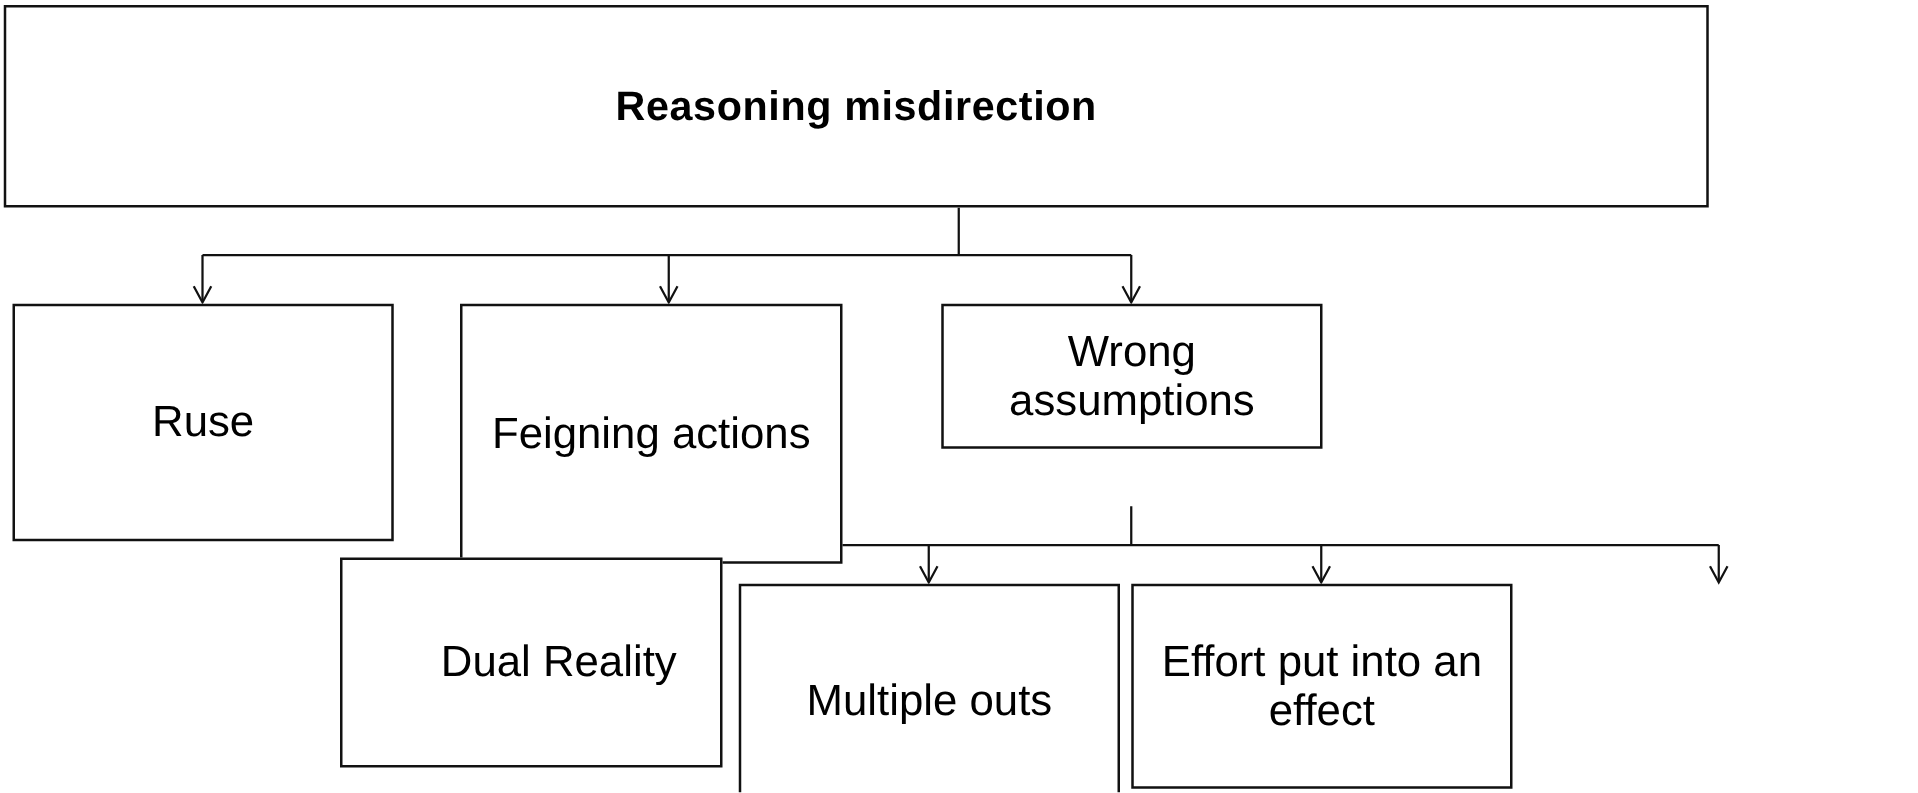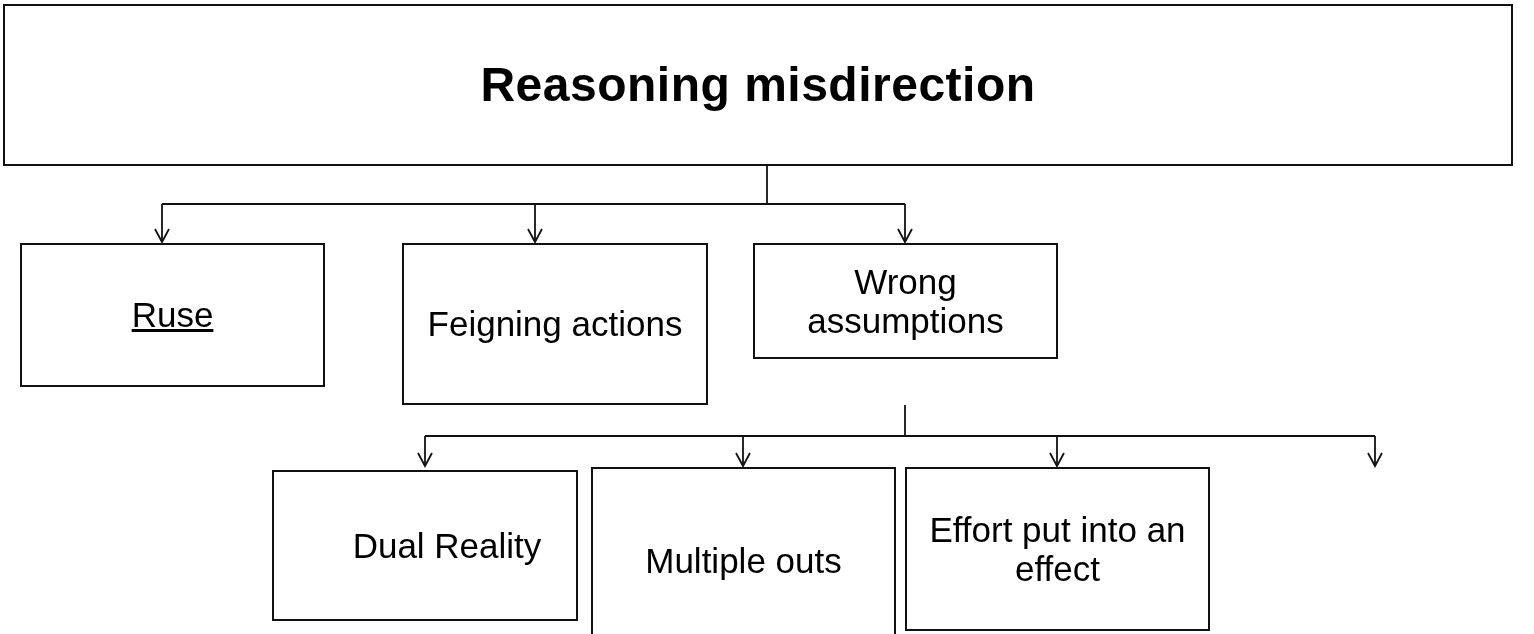--- a/index.html
+++ b/index.html
@@ -26,30 +26,30 @@
     justify-content: center;
     text-align: center;
     font-size: 35px;
     line-height: 1.12;
     z-index: 2;
   }
   .node .label {
     display: inline-block;
   }
   .node--root {
-    left: 3px; top: 4px; width: 1510px; height: 162px;
-    font-size: 48px;
+    left: 3px; top: 4px; width: 1364px; height: 162px;
+    font-size: 33px;
     font-weight: bold;
     letter-spacing: 0.5px;
   }
-  .node--ruse      { left: 20px;   top: 243px; width: 305px; height: 144px; text-decoration: underline; }
-  .node--feigning  { left: 402px;  top: 243px; width: 306px; height: 162px; }
+  .node--ruse      { left: 10px;   top: 243px; width: 305px; height: 190px; }
+  .node--feigning  { left: 368px;  top: 243px; width: 306px; height: 208px; }
   .node--wrong     { left: 753px;  top: 243px; width: 305px; height: 116px; }
   .node--wrong .label { max-width: 240px; }
-  .node--dual      { left: 272px;  top: 470px; width: 306px; height: 151px; padding-left: 44px; }
+  .node--dual      { left: 272px;  top: 446px; width: 306px; height: 168px; padding-left: 44px; }
   .node--multiple  { left: 591px;  top: 467px; width: 305px; height: 188px; }
   .node--effort    { left: 905px;  top: 467px; width: 305px; height: 164px; }
   .node--effort .label { max-width: 285px; }
   .node--preshow   { left: 1222px; top: 467px; width: 306px; height: 164px; }
   .svg-overlay {
     position: absolute;
     left: 0; top: 0;
     width: 1534px;
     height: 634px;
     z-index: 1;

